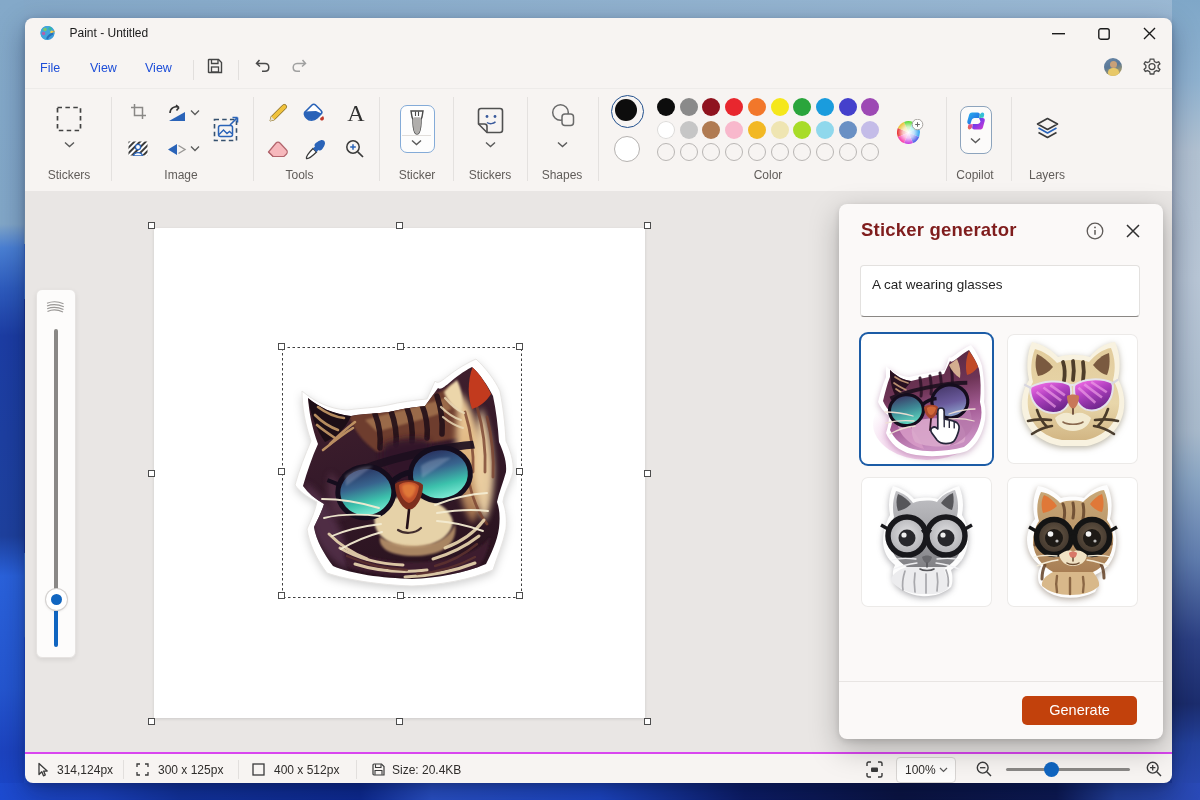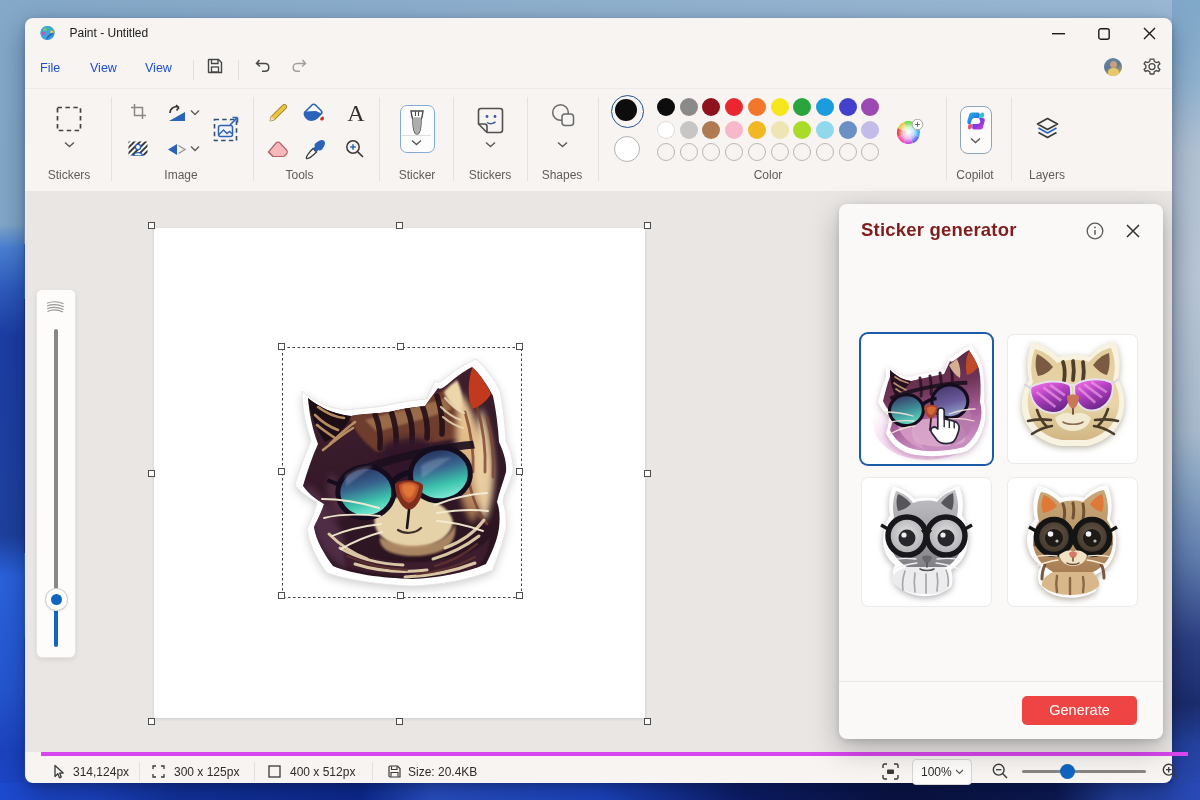--- a/index.html
+++ b/index.html
@@ -13,26 +13,26 @@
 .menu-item{position:absolute;top:9px;font-size:12.5px;color:#1d4ed8}
 .vsep{position:absolute;width:1px;background:#e2dfdd}
 #ribbon{position:absolute;left:0;top:70px;width:100%;height:102.5px;border-bottom:1px solid #e5e2e0;border-top:1px solid #edebe9}
 .glabel{position:absolute;top:79px;font-size:12px;color:#605c59;text-align:center;transform:translateX(-50%);white-space:nowrap}
 .sw{position:absolute;width:18px;height:18px;border-radius:50%}
 .sw-empty{background:transparent;border:1.1px solid #b9b6b4;width:16px;height:16px}
 .rsep{position:absolute;top:8px;height:84px;width:1px;background:#e4e1df}
 #content{position:absolute;left:0;top:173px;width:100%;height:561px;background:#e9e6e4;overflow:hidden}
 #canvas{position:absolute;left:129px;top:37.5px;width:491px;height:490px;background:#fff;box-shadow:0 1px 3px rgba(0,0,0,.12)}
 .handle{position:absolute;width:5px;height:5px;background:#fff;border:1.4px solid #4d4d4d}
-#statusbar{position:absolute;left:16px;top:734px;width:100%;height:31px;border-top:4px solid #d946ef;font-size:12px;color:#2f2d2b}
+#statusbar{position:absolute;left:0;top:734px;width:100%;height:31px;border-top:2px solid #d946ef;font-size:12px;color:#2f2d2b}
 .sb-text{position:absolute;top:9px;white-space:nowrap}
 .sb-sep{position:absolute;top:6px;height:19px;width:1px;background:#e2dfdd}
 #panel{position:absolute;left:839px;top:204px;width:324px;height:535px;background:#fbf9f8;border-radius:8px;box-shadow:0 10px 30px rgba(0,0,0,.25),0 2px 6px rgba(0,0,0,.12)}
 .tile{position:absolute;width:131px;height:130px;background:#fff;border-radius:7px;box-shadow:0 0 0 1px #eceae8 inset}
-#gen-btn{position:absolute;left:183px;top:492px;width:115px;height:29px;background:#ef4444;border-radius:5px;color:#fff;font-size:14.5px;text-align:center;line-height:29px}
+#gen-btn{position:absolute;left:183px;top:492px;width:115px;height:29px;background:#c2410c;border-radius:5px;color:#fff;font-size:14.5px;text-align:center;line-height:29px}
 </style>
 </head>
 <body>
 
 <svg id="wall" width="1200" height="800" viewBox="0 0 1200 800">
 <defs>
 <linearGradient id="wg1" x1="0" y1="0" x2="0.9" y2="1">
 <stop offset="0" stop-color="#84a8c8"></stop>
         <stop offset="0.5" stop-color="#9bb9d4"></stop>
         <stop offset="1" stop-color="#b2c8dc"></stop>
@@ -568,20 +568,23 @@
 <div id="panel">
   <div class="abs" style="left:22px;top:15px;font-size:18.5px;font-weight:bold;color:#7f1d1d;letter-spacing:0.2px">Sticker generator</div>
   <svg class="abs" style="left:247px;top:18px" width="18" height="18" viewBox="0 0 18 18">
       <circle cx="9" cy="9" r="7.8" fill="none" stroke="#5f5b58" stroke-width="1.3"></circle>
       <path d="M9,8 L9,12.8" stroke="#5f5b58" stroke-width="1.5"></path>
       <circle cx="9" cy="5.4" r="0.9" fill="#5f5b58"></circle>
     </svg>
   <svg class="abs" style="left:287px;top:20px" width="14" height="14" viewBox="0 0 14 14">
       <path d="M1,1 L13,13 M13,1 L1,13" stroke="#303030" stroke-width="1.5"></path>
     </svg>
+  <div class="abs" style="left:21px;top:61px;width:278px;height:50px;background:#fff;border:1px solid #e3e1df;border-bottom-color:#8a8784;border-radius:4px">
+    <div class="abs" style="left:11px;top:11px;font-size:13.5px;color:#242424">A cat wearing glasses</div>
+  </div>
   <div class="tile" id="tile1" style="left:22px;top:130px;box-shadow:0 0 0 2px #1c5ca6">
     <svg width="131" height="130" viewBox="0 0 131 130" style="border-radius:7px">
       <defs>
         <radialGradient id="t1glow" cx="0.5" cy="0.7" r="0.6">
             <stop offset="0" stop-color="#e8a8dc"></stop>
             <stop offset="0.6" stop-color="#f0cae8" stop-opacity="0.8"></stop>
             <stop offset="1" stop-color="#f6e4f2" stop-opacity="0"></stop>
           </radialGradient>
         <linearGradient id="t1fur" x1="0.1" y1="0" x2="0.35" y2="1">
             <stop offset="0" stop-color="#4e2438"></stop>

